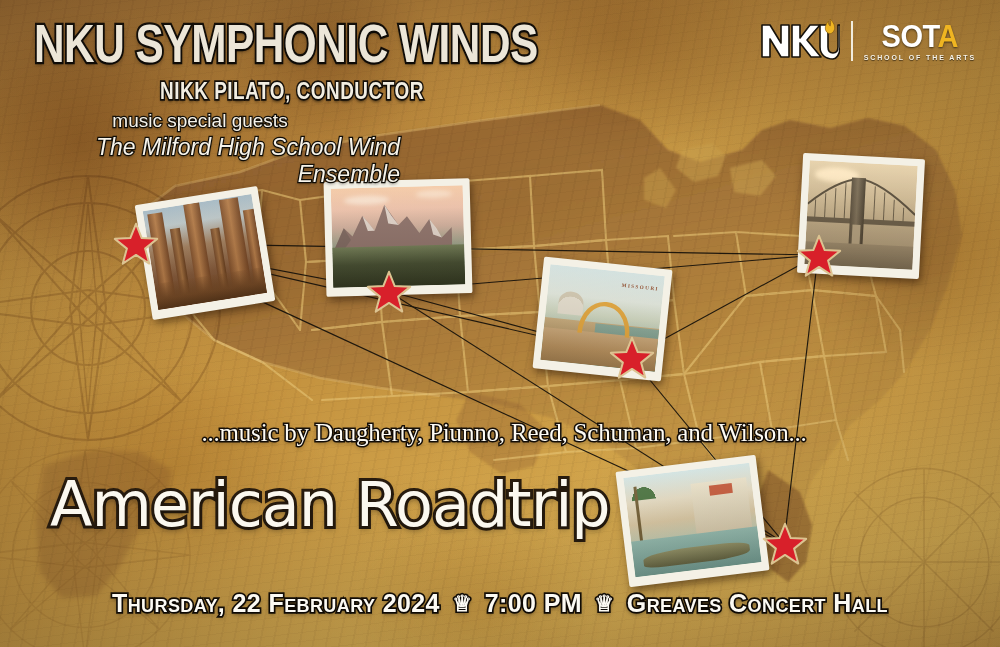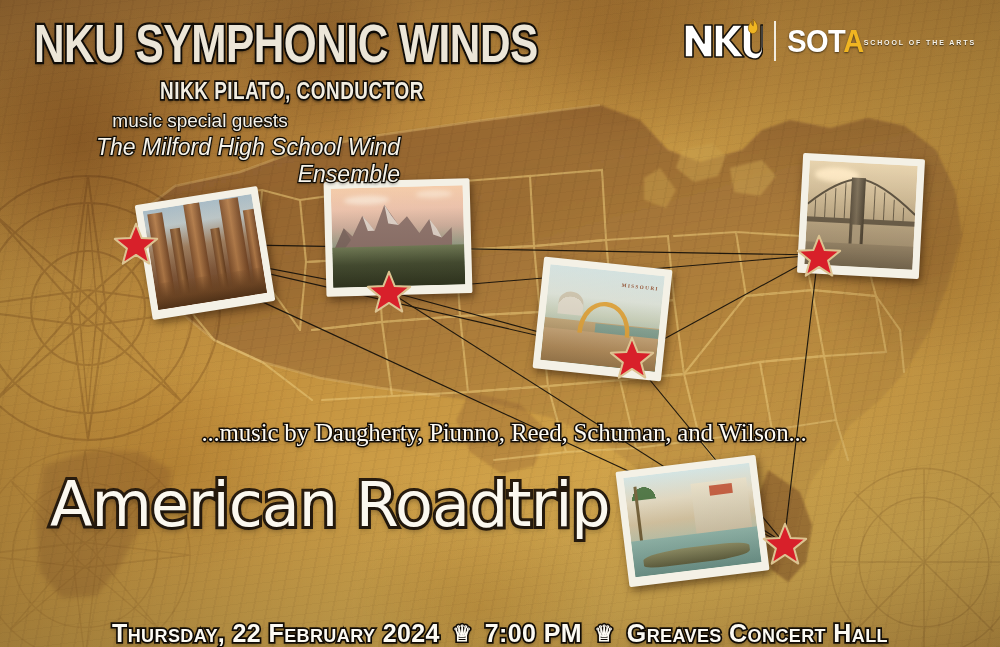--- a/index.html
+++ b/index.html
@@ -208,29 +208,28 @@
     margin-left:8px;
   }
   .t-footer{
     position:absolute; left:0; right:0; top:589px; text-align:center;
     white-space:nowrap;
     font-weight:700; font-size:25px; letter-spacing:.4px;
     color:#fcfaf3;
     -webkit-text-stroke:3.4px #140e07; paint-order:stroke fill;
     text-shadow:0 2px 4px rgba(0,0,0,.55);
     font-variant:small-caps;
-    margin-top:30px;
   }
   .t-footer .orn{ font-size:22px; padding:0 5px; display:inline-block; transform:translateY(-1px); }
 
   
   .logo{ position:absolute; right:24px; top:17px; display:flex; align-items:center; gap:11px; }
   .logo .nku{ position:relative; }
   .logo .divider{ width:2px; height:40px; background:#f5f2e8; opacity:.95; }
-  .logo .sota-wrap{ display:flex; flex-direction:row; align-items:center; }
+  .logo .sota-wrap{ display:flex; flex-direction:column; align-items:center; }
   .logo .sota{
     font-weight:700; font-size:29px; letter-spacing:-.5px; line-height:1;
     color:#ffffff; transform:scaleY(1.08);
     text-shadow:0 1px 2px rgba(0,0,0,.6);
   }
   .logo .sota .amber{ color:#f0b521; }
   .logo .sota-sub{
     font-size:7px; font-weight:700; letter-spacing:1.9px; color:#f7f4ea;
     margin-top:3px; text-shadow:0 1px 1px rgba(0,0,0,.6);
   }

